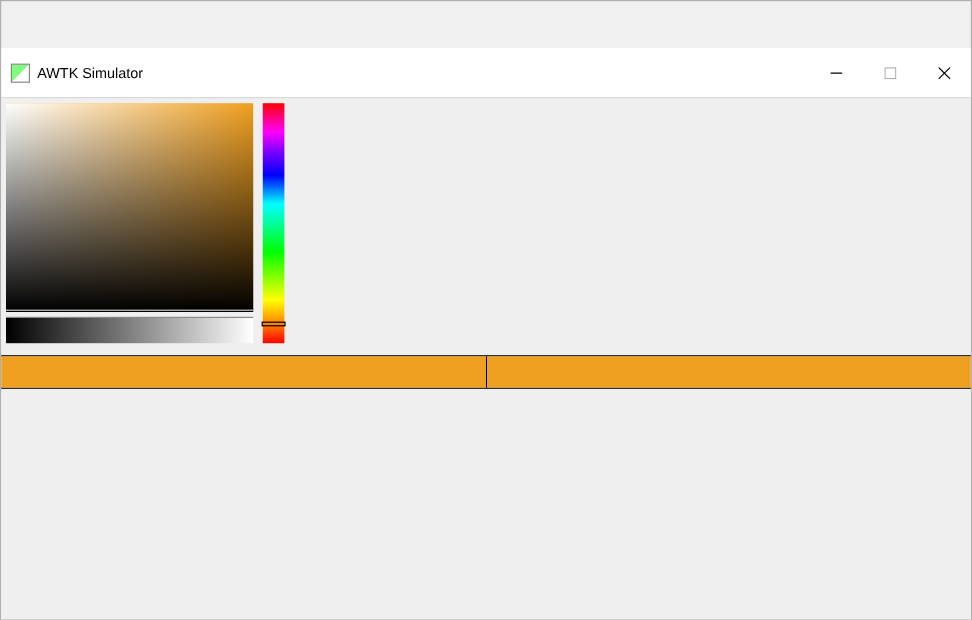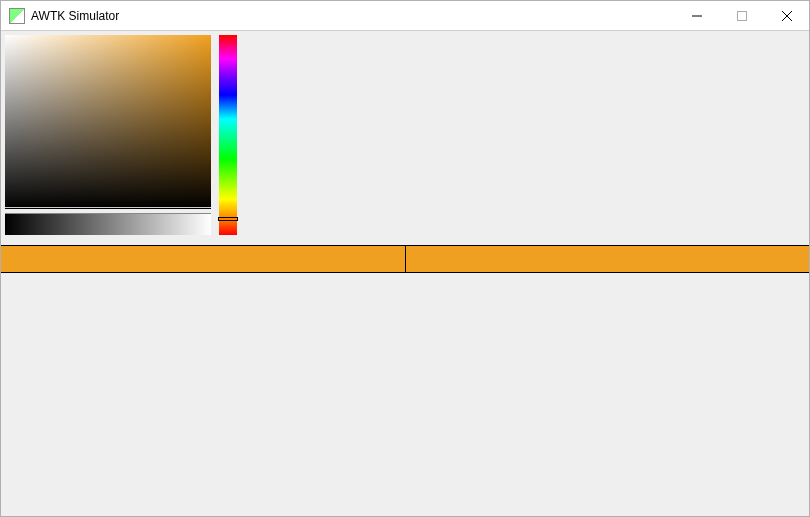--- a/index.html
+++ b/index.html
@@ -12,25 +12,26 @@
     }
     .window {
       width: 810px;
       height: 517px;
       border: 1px solid #b0b0b0;
       background: #f0f0f0;
       display: flex;
       flex-direction: column;
     }
     .titlebar {
-      height: 30px;
+      height: 42px;
       background: #ffffff;
       display: flex;
       align-items: center;
       border-bottom: 1px solid #d0d0d0;
+      margin-top: 39px;
     }
     .app-icon {
       width: 16px;
       height: 16px;
       margin-left: 8px;
       margin-right: 6px;
       border: 1px solid #888;
       background: linear-gradient(135deg, #7fff7f 0%, #7fff7f 50%, #ffffff 50%, #ffffff 100%);
     }
     .title-text {

